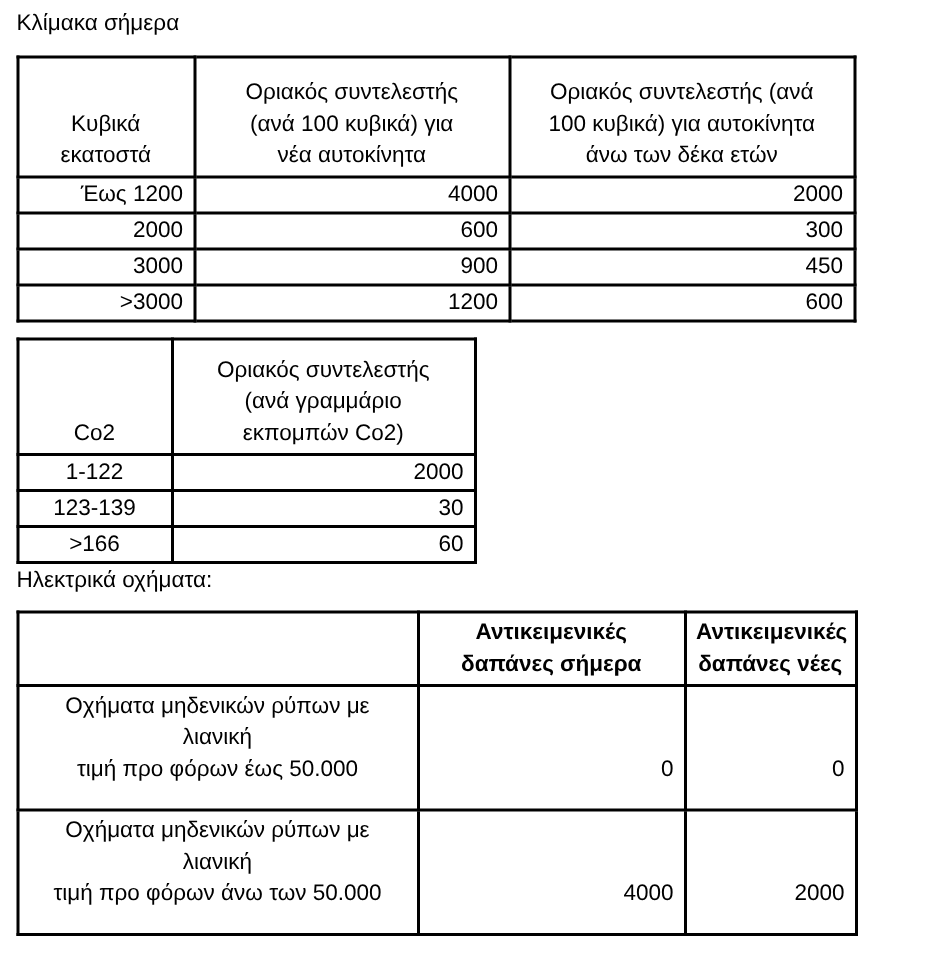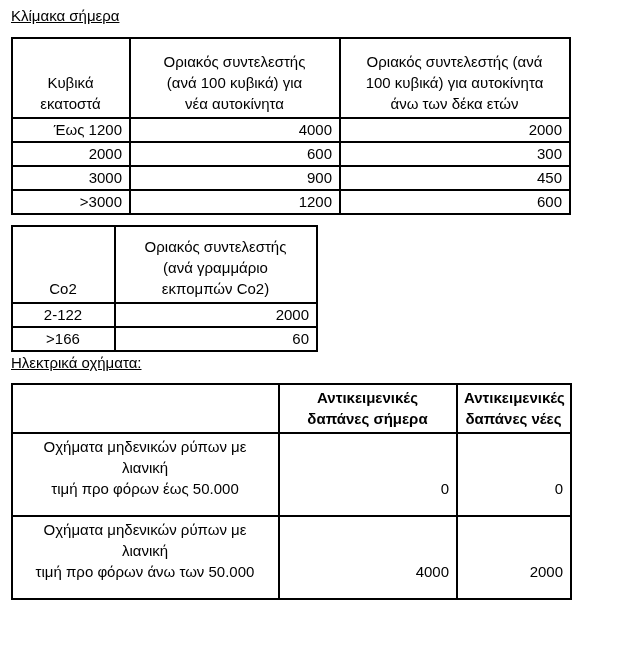--- a/index.html
+++ b/index.html
@@ -6,21 +6,21 @@
   body {
     width: 631px; height: 652px;
     background: #ffffff;
     overflow: hidden;
     font-family: "Liberation Sans", sans-serif;
     font-size: 15px;
     line-height: 21px;
     color: #000000;
   }
   .page { padding: 5px 10px 0 11px; }
-  p.title { margin: 0; white-space: pre-line; text-decoration: underline; }
+  p.title { margin: 0; white-space: pre-line; }
 
   table { border-collapse: collapse; table-layout: fixed; }
   th, td {
     border: 2px solid #000000;
     box-sizing: border-box;
     font-weight: normal;
     text-align: center;
     vertical-align: bottom;
     white-space: pre-line;
     padding: 2px 7px 3px 6px;
@@ -108,22 +108,26 @@
     <thead>
       <tr>
         <th>Co2</th>
         <th>Οριακός συντελεστής
 (ανά γραμμάριο
 εκπομπών Co2)</th>
       </tr>
     </thead>
     <tbody>
       <tr>
-        <td>2-122</td>
+        <td>1-122</td>
         <td class="num">2000</td>
+      </tr>
+      <tr>
+        <td>123-139</td>
+        <td class="num">30</td>
       </tr>
       <tr>
         <td>&gt;166</td>
         <td class="num">60</td>
       </tr>
     </tbody>
   </table>
 
   <p class="title title-3">Ηλεκτρικά οχήματα:</p>
 

